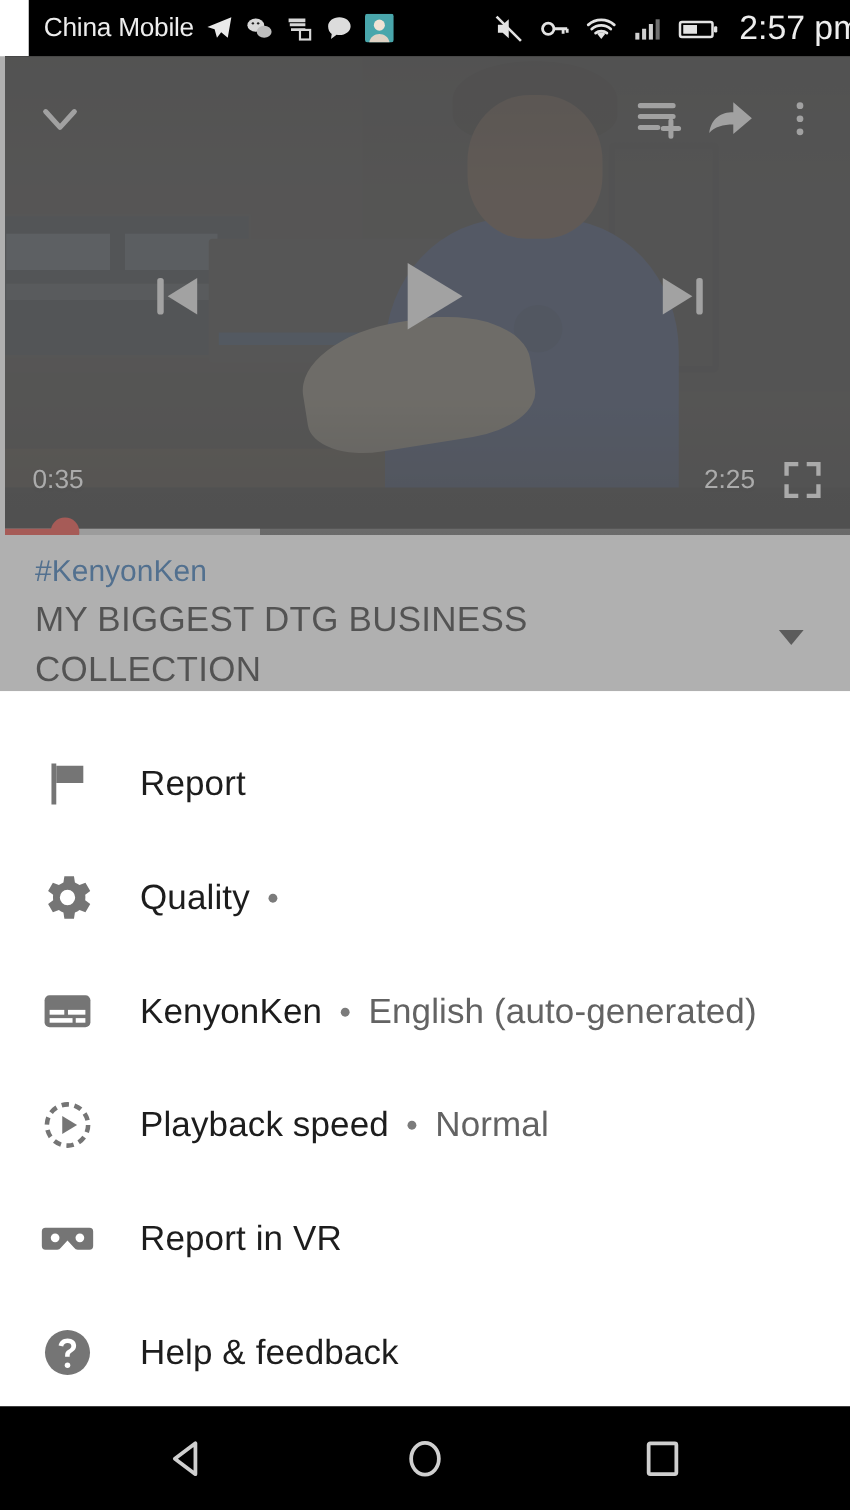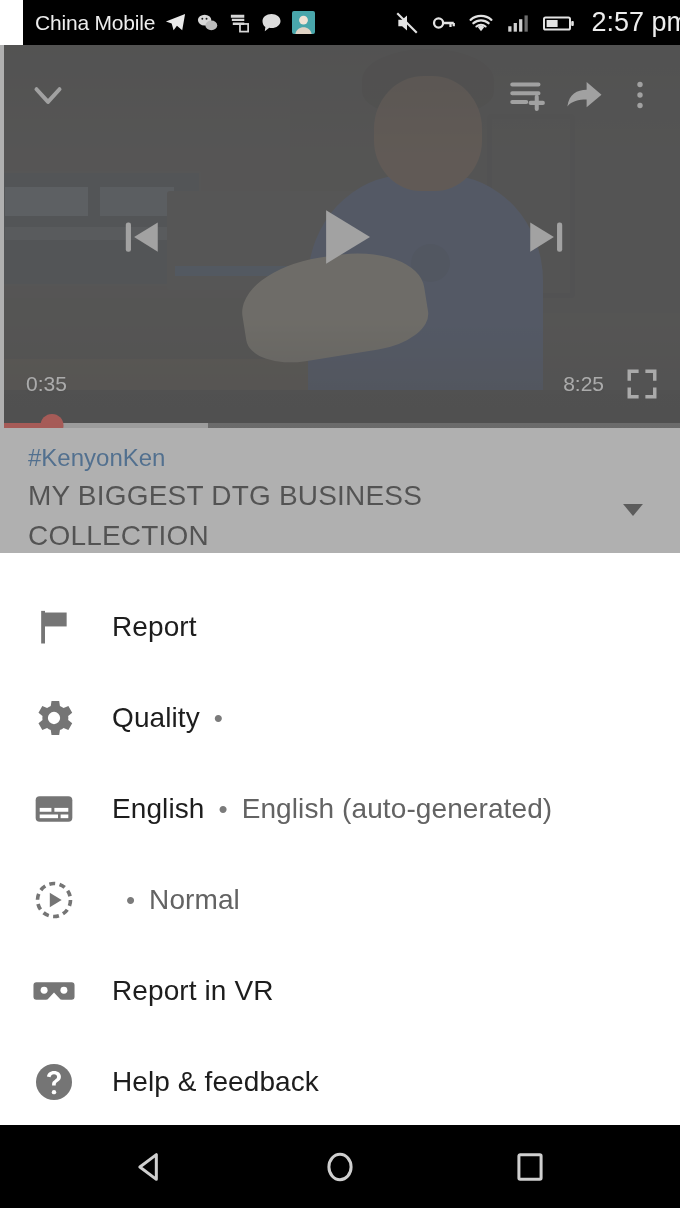--- a/index.html
+++ b/index.html
@@ -256,21 +256,21 @@
         <svg width="54" height="54" viewBox="0 0 24 24">
           <path d="M5 5.5v13L15.5 12z" fill="#d9d9d9"></path>
           <rect x="16.9" y="5.5" width="2.3" height="13" rx="1" fill="#d9d9d9"></rect>
         </svg>
       </div>
     </div>
 
     <div class="p-bottom">
       <span class="p-time">0:35</span>
       <div class="gap"></div>
-      <span class="p-dur">8:25</span>
+      <span class="p-dur">2:25</span>
       <div class="p-fs">
         <svg width="36" height="36" viewBox="0 0 24 24">
           <path d="M3.5 8.6V3.5h5.1M15.4 3.5h5.1v5.1M20.5 15.4v5.1h-5.1M8.6 20.5H3.5v-5.1" stroke="#f0f0f0" stroke-width="2.3" fill="none" stroke-linecap="square"></path>
         </svg>
       </div>
     </div>
 
     <div class="p-track">
       <div class="p-buffer" id="pBuffer" style="width: 30%;"></div>
       <div class="p-played" id="pPlayed" style="width: 7%; background: rgb(229, 33, 23);"></div>
@@ -320,33 +320,34 @@
           <div class="row-ico">
             <svg width="44" height="44" viewBox="0 0 24 24">
               <rect x="2" y="5" width="20" height="14" rx="2.2" fill="#757575"></rect>
               <rect x="4.2" y="11.4" width="6.4" height="2.1" fill="#ffffff"></rect>
               <rect x="12.2" y="11.4" width="7.6" height="2.1" fill="#ffffff"></rect>
               <rect x="4.2" y="15" width="10" height="2" fill="#ffffff"></rect>
               <rect x="15.6" y="15" width="4.2" height="2" fill="#ffffff"></rect>
             </svg>
           </div>
           <div class="row-txt">
-            <span class="row-label">English</span>
+            <span class="row-label">KenyonKen</span>
             <span class="row-dot">•</span>
             <span class="row-value">English (auto-generated)</span>
           </div>
         </div>
         <div class="row">
           <div class="row-ico">
             <svg width="46" height="46" viewBox="0 0 24 24">
               <circle cx="12" cy="12" r="8.6" fill="none" stroke="#757575" stroke-width="1.9" stroke-dasharray="3.1 2.3"></circle>
               <path d="M9.8 8.2L16 12l-6.2 3.8z" fill="#757575"></path>
             </svg>
           </div>
           <div class="row-txt">
+            <span class="row-label">Playback speed</span>
             <span class="row-dot">•</span>
             <span class="row-value">Normal</span>
           </div>
         </div>
         <div class="row">
           <div class="row-ico">
             <svg width="44" height="44" viewBox="0 0 24 24">
               <path d="M2.4 7.2h19.2a1.6 1.6 0 011.6 1.6v6.4a1.6 1.6 0 01-1.6 1.6h-5.1a1.9 1.9 0 01-1.6-.9L12 12.8l-2.9 3.1a1.9 1.9 0 01-1.6.9H2.4A1.6 1.6 0 01.8 15.2V8.8a1.6 1.6 0 011.6-1.6z" fill="#757575"></path>
               <circle cx="6.6" cy="11.6" r="1.9" fill="#ffffff"></circle>
               <circle cx="17.4" cy="11.6" r="1.9" fill="#ffffff"></circle>

